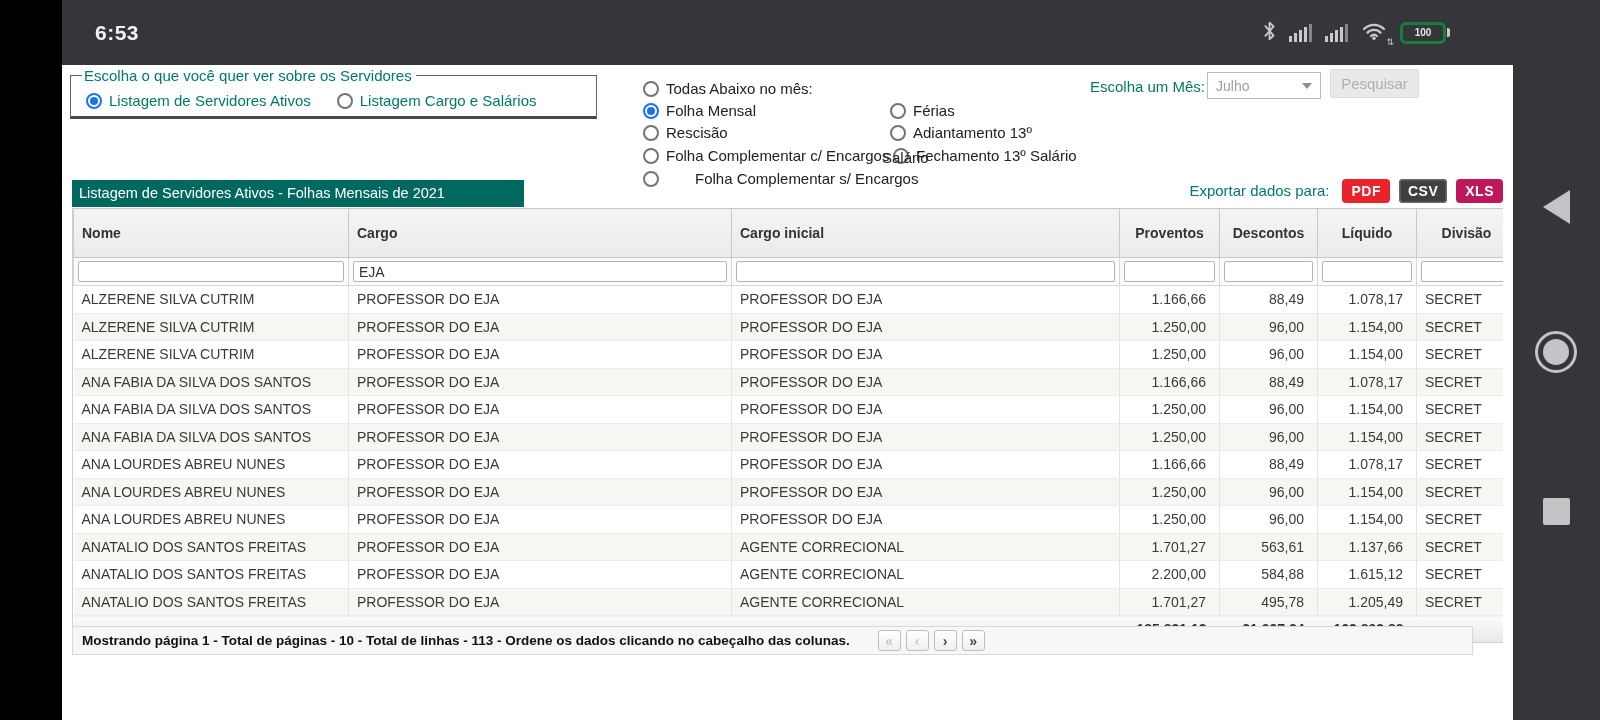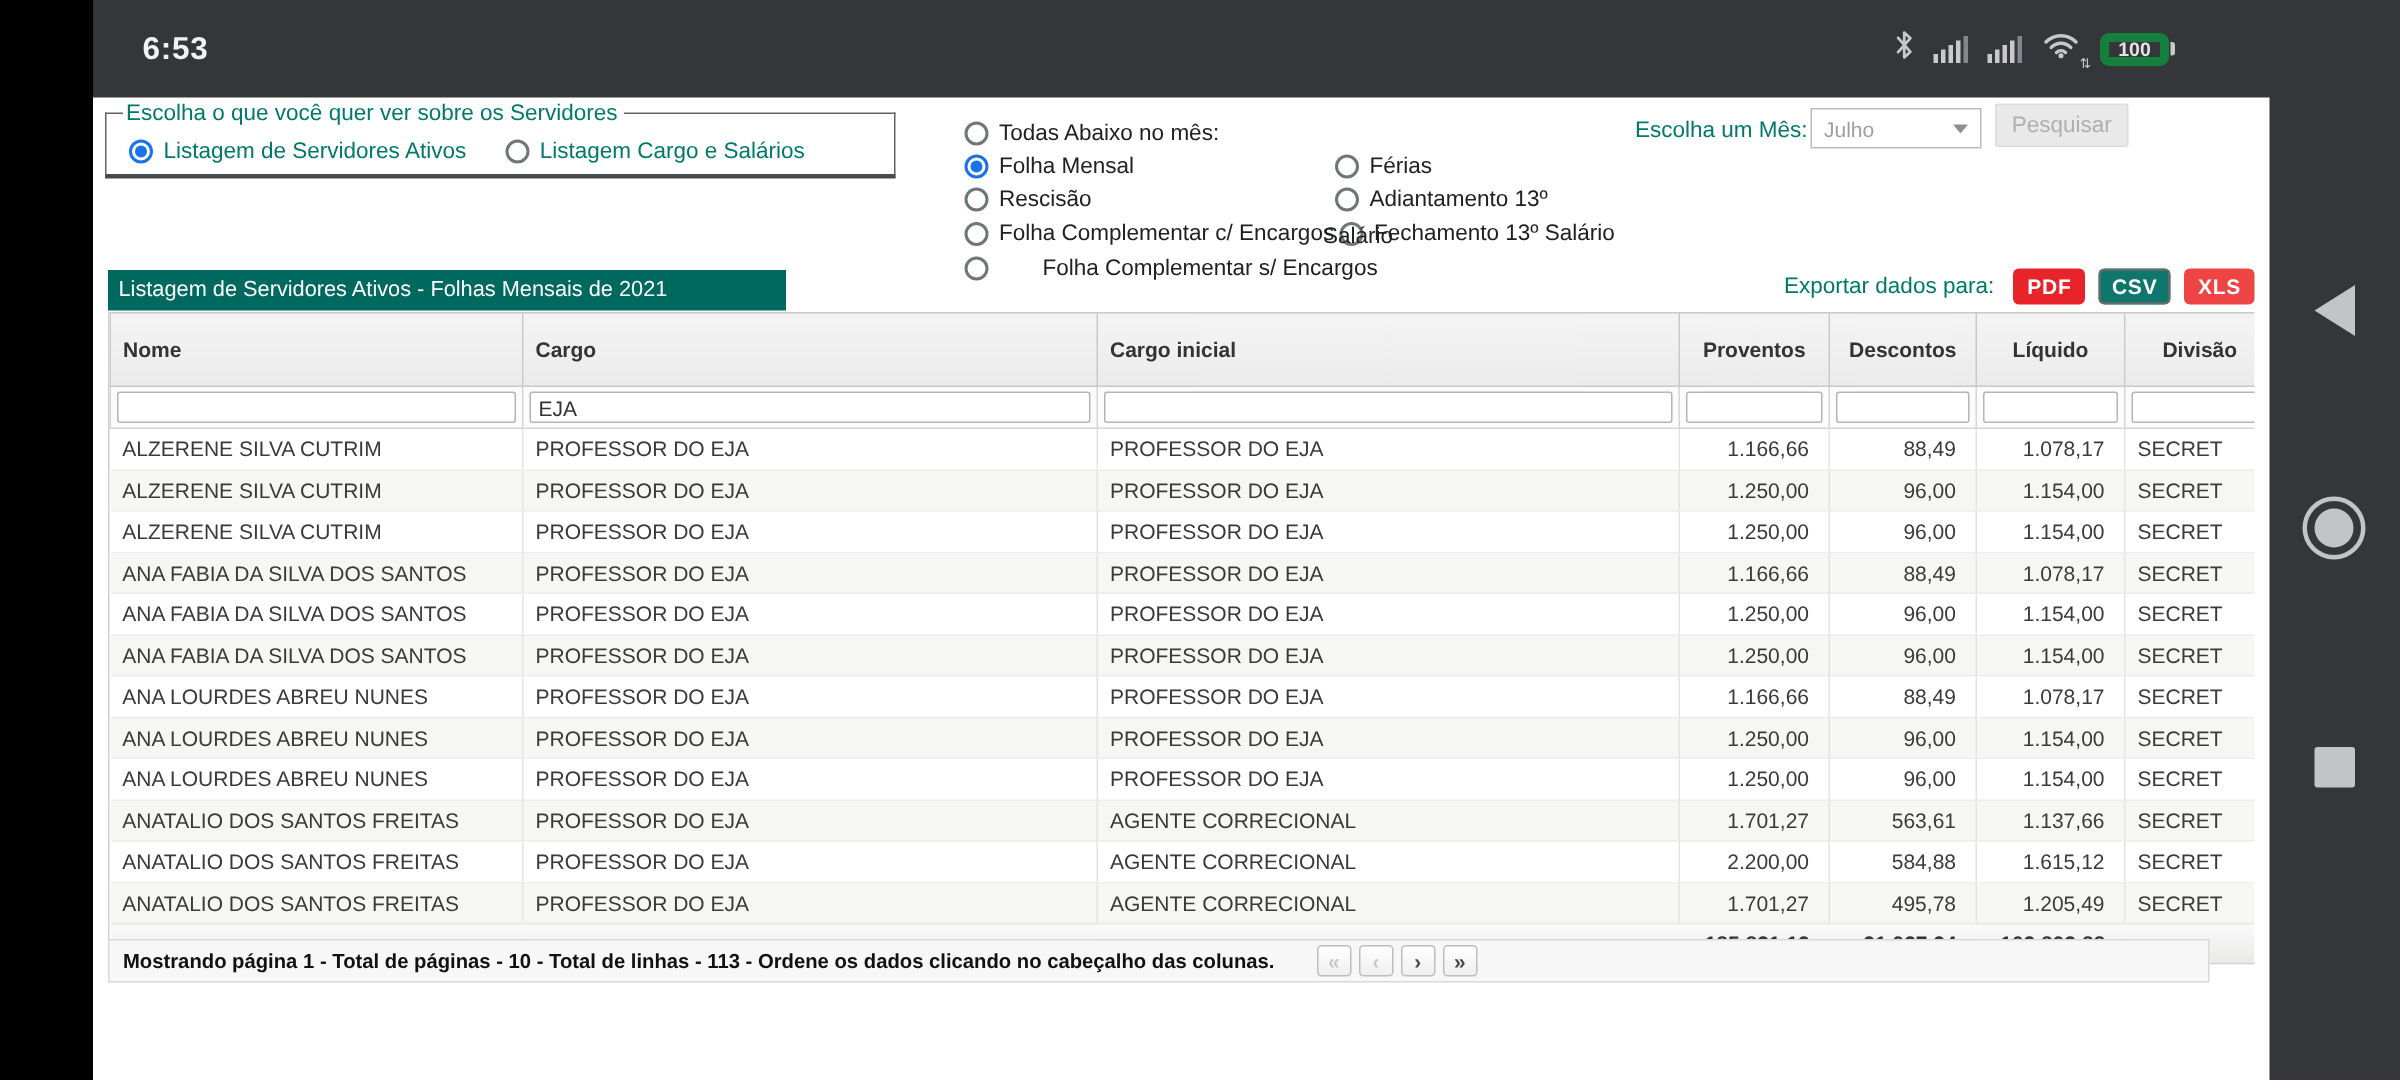--- a/index.html
+++ b/index.html
@@ -12,23 +12,23 @@
                display:flex; align-items:center; justify-content:space-between; padding:0 150px 0 33px; }
   .status-time { color:#f2f2f2; font-size:21px; font-weight:bold; letter-spacing:0.5px; }
   .status-icons { display:flex; align-items:center; gap:13px; }
   .sig { display:flex; align-items:flex-end; gap:2px; height:18px; }
   .sig i { display:block; width:3px; background:#c9c9c9; }
   .sig i:nth-child(1){height:6px;} .sig i:nth-child(2){height:9px;} .sig i:nth-child(3){height:12px;}
   .sig i:nth-child(4){height:15px;} .sig i:nth-child(5){height:18px; background:#85868c;}
   .wifi-wrap { position:relative; }
   .wifi-arrows { position:absolute; right:-7px; bottom:-2px; font-size:9px; color:#c9c9c9; }
   .battery { display:flex; align-items:center; }
-  .battery .shell { width:46px; height:22px; border:6px solid #15803d; border-radius:6px;
+  .battery .shell { width:46px; height:22px; border:3px solid #15803d; border-radius:6px;
                     display:flex; align-items:center; justify-content:center;
-                    color:#e3e3e3; font-size:13px; font-weight:bold; }
+                    color:#e3e3e3; font-size:10px; font-weight:bold; }
   .battery .nub { width:3px; height:9px; background:#c9c9c9; border-radius:0 2px 2px 0; margin-left:1px; }
 
   .navbar { position:absolute; right:0; top:0; width:87px; height:720px; background:#35363a; z-index:25; }
   .nav-back { position:absolute; left:30px; top:190px; width:0; height:0;
               border-top:17px solid transparent; border-bottom:17px solid transparent; border-right:27px solid #c3c4c6; }
   .nav-home { position:absolute; left:22px; top:331px; width:42px; height:42px; border:3px solid #c3c4c6;
               border-radius:50%; display:flex; align-items:center; justify-content:center; }
   .nav-home::after { content:""; width:26px; height:26px; border-radius:50%; background:#c3c4c6; }
   .nav-recents { position:absolute; left:30px; top:498px; width:27px; height:27px; background:#c3c4c6; border-radius:2px; }
 
@@ -59,22 +59,22 @@
         border-radius:2px; color:#afafaf; font-size:15px; font-family:inherit; }
 
   .title-bar { left:10px; top:115px; width:452px; height:27px; background:#00695f; color:#fff;
         font-size:14.5px; line-height:27px; padding-left:7px; }
 
   .export-row { top:112px; left:1093px; width:348px; height:27px; display:flex; align-items:center; justify-content:flex-end; gap:9px; }
   .export-label { color:#00796b; font-size:15px; margin-right:4px; }
   .ebtn { height:24px; border:none; border-radius:4px; color:#fff; font-weight:bold; font-size:14px;
           font-family:inherit; padding:0 9px; letter-spacing:0.5px; }
   .ebtn.pdf { background:#e8232a; }
-  .ebtn.csv { background:#0f766e; box-shadow:inset 0 0 0 1.5px #6a6a6a; }
-  .ebtn.xls { background:#ef4444; }
+  .ebtn.csv { background:#404040; box-shadow:inset 0 0 0 1.5px #6a6a6a; }
+  .ebtn.xls { background:#be185d; }
 
   .table-wrap { left:10px; top:143px; width:1431px; overflow:hidden; border-left:1px solid #cfcfcf; }
   table.grid { border-collapse:collapse; table-layout:fixed; width:1443px; }
   .grid th { background:linear-gradient(#f4f4f4,#ebebeb); border:1px solid #c9c9c9; height:28px;
              font-size:14px; color:#333; font-weight:bold; padding:16px 8px; text-align:left; cursor:pointer; }
   .grid th.ctr { text-align:center; }
   .grid tr.filter-row td { border:1px solid #d6d6d6; background:#fbfbfb; padding:3px 4px; height:27px; }
   .grid tr.filter-row input { width:100%; height:21px; border:1px solid #b5b5b5; border-radius:2px;
              font-size:14px; color:#333; padding:0 5px; font-family:inherit; background:#fff; }
   .grid td.cell { height:27.5px; font-size:14px; color:#3a3a3a; padding:0 8px;

